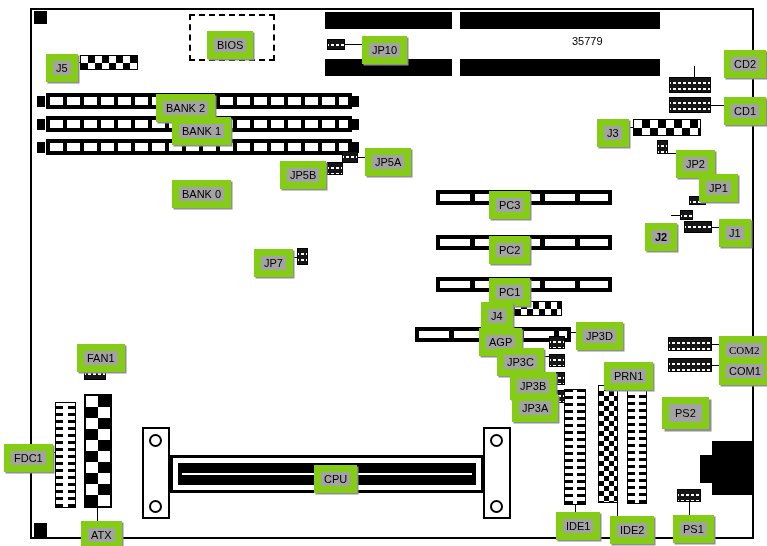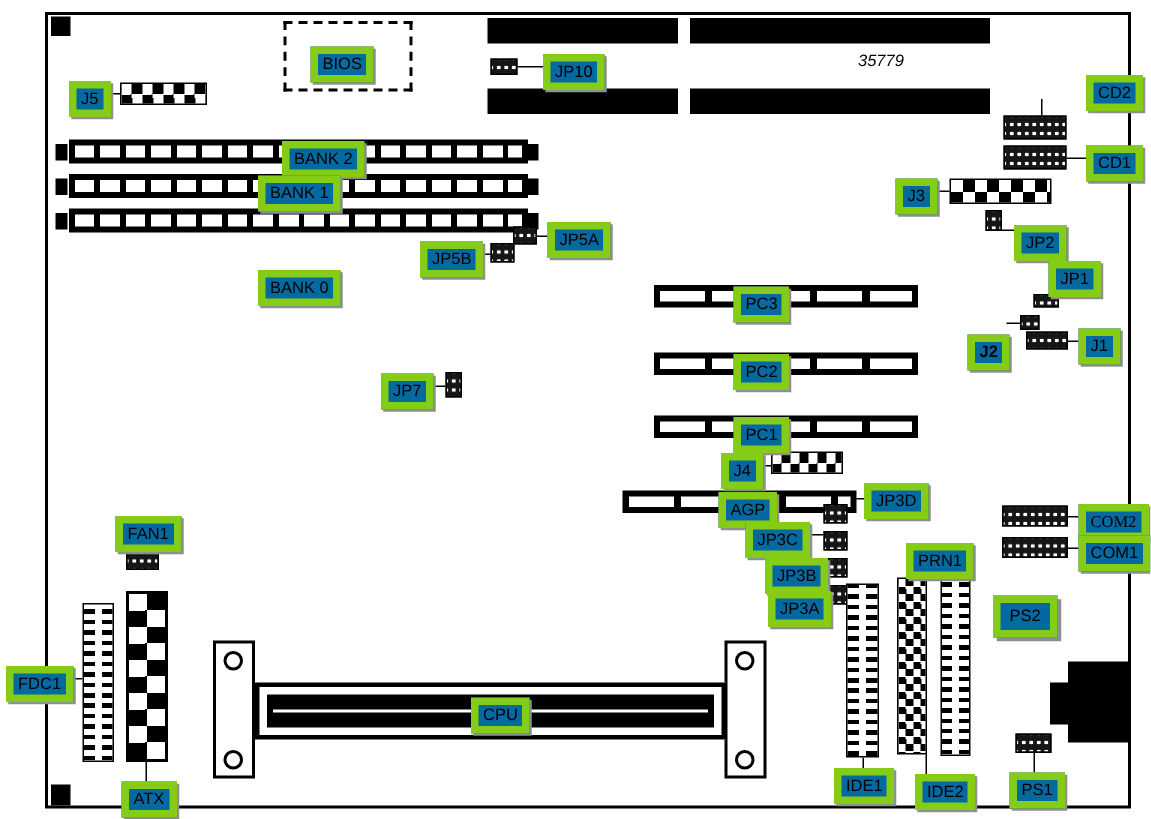--- a/index.html
+++ b/index.html
@@ -1,24 +1,24 @@
 <!DOCTYPE html>
 <html><head>
 <meta charset="utf-8">
 <style>
   * { margin:0; padding:0; box-sizing:border-box; }
   html,body { background:#fff; }
   .stage { position:relative; width:767px; height:546px; background:#fff;
            font-family:"Liberation Sans", sans-serif; color:#000; overflow:hidden; }
   .board { position:absolute; border:2px solid #000; background:#fff; }
   .blk   { position:absolute; background:#000; }
-  .lbl   { position:absolute; z-index:6; background:#0369a1; border:5px solid #84cc16;
+  .lbl   { position:absolute; z-index:6; background:#a3a3a3; border:7px solid #84cc16;
            padding:0 3px; font-size:11px; line-height:14px; white-space:nowrap;
            box-shadow:1.5px 1.5px 0 #8f8f8f; }
-  .txt   { position:absolute; font-size:11px; line-height:13px; z-index:3;font-style:italic; }
+  .txt   { position:absolute; font-size:11px; line-height:13px; z-index:3; }
   .hline { position:absolute; height:1px; background:#000; z-index:2; }
   .vline { position:absolute; width:1px;  background:#000; z-index:2; }
   .pinhead { position:absolute; z-index:3; background-color:#161616; border:1px solid #000;
              background-image:radial-gradient(circle, #fff 1.2px, rgba(0,0,0,0) 1.4px);
              background-size:5px 6px; background-position:2px 2px; }
   .checker { position:absolute; z-index:3; border:1px solid #000;
              background:repeating-conic-gradient(#000 0% 25%, #fff 0% 50%);
              background-size:12px 12px; }
   .ladder  { position:absolute; z-index:3; border:1px solid #000; background-color:#fff;
              background-image:
@@ -90,21 +90,21 @@
   <div class="hline" style="left:671px; top:215px; width:9px;"></div>
   <div class="pinhead" style="left:680px; top:210px; width:13px; height:10px;"></div>
 
   <div class="pinhead" style="left:684px; top:221px; width:28px; height:12px;"></div>
   <div class="hline" style="left:712px; top:227px; width:7px;"></div>
   <div class="lbl" style="left:719px; top:219px;">J1</div>
 
   <div class="blk" style="left:37px; top:96px; width:8px; height:11px;"></div>
   <div class="dimm" style="left:46px; top:93px; width:306px; height:16px;"></div>
   <div class="blk" style="left:351px; top:96px; width:8px; height:11px;"></div>
-  <div class="lbl" style="left:188px; top:94px;">BANK 2</div>
+  <div class="lbl" style="left:156px; top:94px;">BANK 2</div>
 
   <div class="blk" style="left:37px; top:119px; width:8px; height:11px;"></div>
   <div class="dimm" style="left:46px; top:116px; width:306px; height:16px;"></div>
   <div class="blk" style="left:351px; top:119px; width:8px; height:11px;"></div>
   <div class="lbl" style="left:172px; top:117px;">BANK 1</div>
 
   <div class="blk" style="left:37px; top:142px; width:8px; height:11px;"></div>
   <div class="dimm" style="left:46px; top:139px; width:306px; height:16px;"></div>
   <div class="blk" style="left:351px; top:142px; width:8px; height:11px;"></div>
   <div class="lbl" style="left:172px; top:140px;margin-top:40px;">BANK 0</div>

